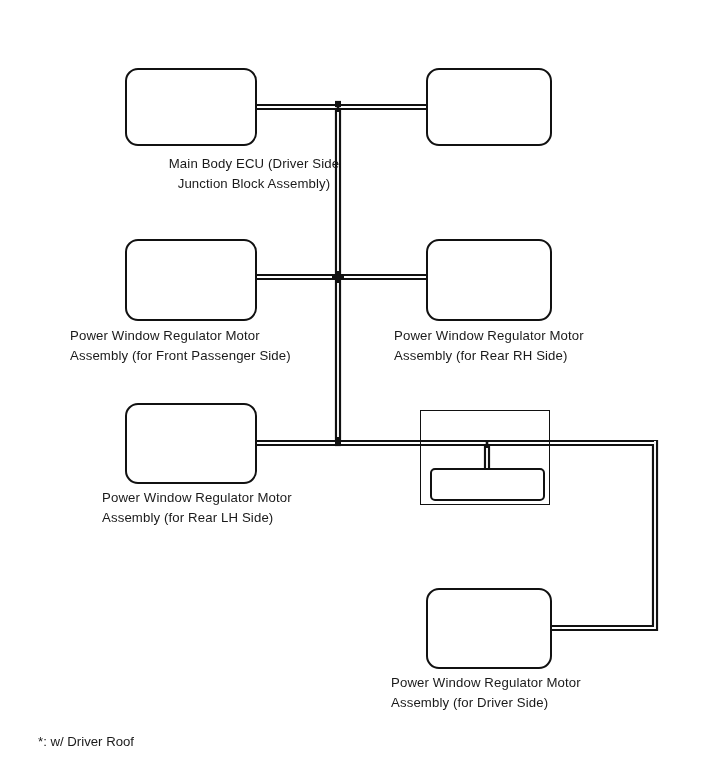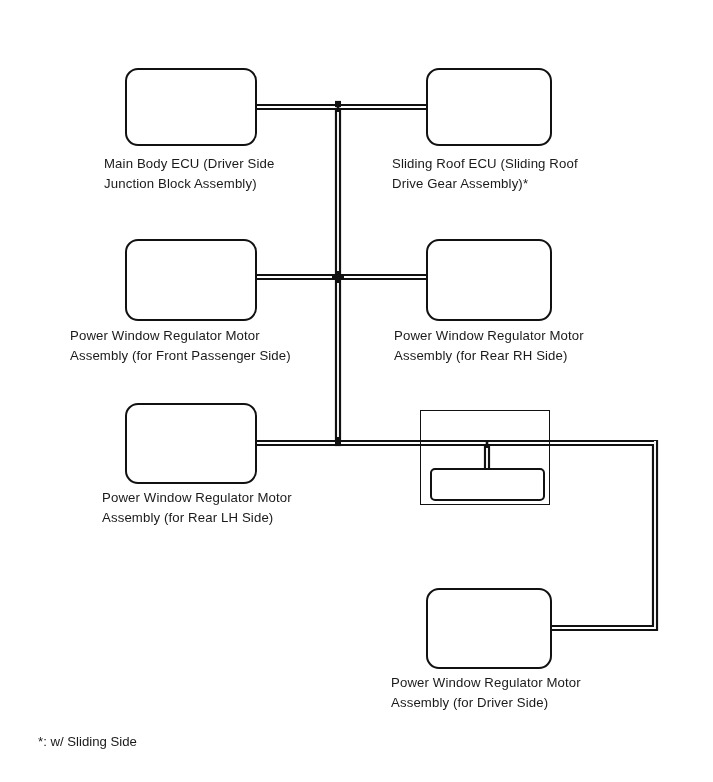--- a/index.html
+++ b/index.html
@@ -101,41 +101,39 @@
         <path d="M 332 277 L 344 277"></path>
         <path d="M 338 271 L 338 283"></path>
         <path d="M 338 104 L 338 112"></path>
         <path d="M 338 437 L 338 445"></path>
         <path d="M 487 440 L 487 448"></path>
       </g>
     </g>
   </svg>
 
   <div class="node-box" style="left:125px; top:68px; width:132px; height:78px;"></div>
-  <div class="node-label" style="left:104px; top:154px; width:300px;">Main Body ECU (Driver Side
+  <div class="node-label" style="left:104px; top:154px; width:300px;text-align:center;">Main Body ECU (Driver Side
 Junction Block Assembly)</div>
 
   <div class="node-box" style="left:426px; top:68px; width:126px; height:78px;"></div>
-  <div class="node-label" style="left:392px; top:154px; width:310px;">Sliding Roof ECU (Sliding Roof
-Drive Gear Assembly)*</div>
 
   <div class="node-box" style="left:125px; top:239px; width:132px; height:82px;"></div>
   <div class="node-label" style="left:70px; top:326px; width:330px;">Power Window Regulator Motor
 Assembly (for Front Passenger Side)</div>
 
   <div class="node-box" style="left:426px; top:239px; width:126px; height:82px;"></div>
   <div class="node-label" style="left:394px; top:326px; width:310px;">Power Window Regulator Motor
 Assembly (for Rear RH Side)</div>
 
   <div class="node-box" style="left:125px; top:403px; width:132px; height:81px;"></div>
   <div class="node-label" style="left:102px; top:488px; width:330px;">Power Window Regulator Motor
 Assembly (for Rear LH Side)</div>
 
   <div class="outer-shell" style="left:420px; top:410px; width:130px; height:95px;"></div>
   <div class="node-box inner-switch" style="left:430px; top:468px; width:115px; height:33px;"></div>
 
   <div class="node-box" style="left:426px; top:588px; width:126px; height:81px;"></div>
   <div class="node-label" style="left:391px; top:673px; width:310px;">Power Window Regulator Motor
 Assembly (for Driver Side)</div>
 
-  <div class="footnote" style="left:38px; top:732px;">*: w/ Sliding Side</div>
+  <div class="footnote" style="left:38px; top:732px;">*: w/ Driver Roof</div>
 
 </div>
 
 </body></html>

